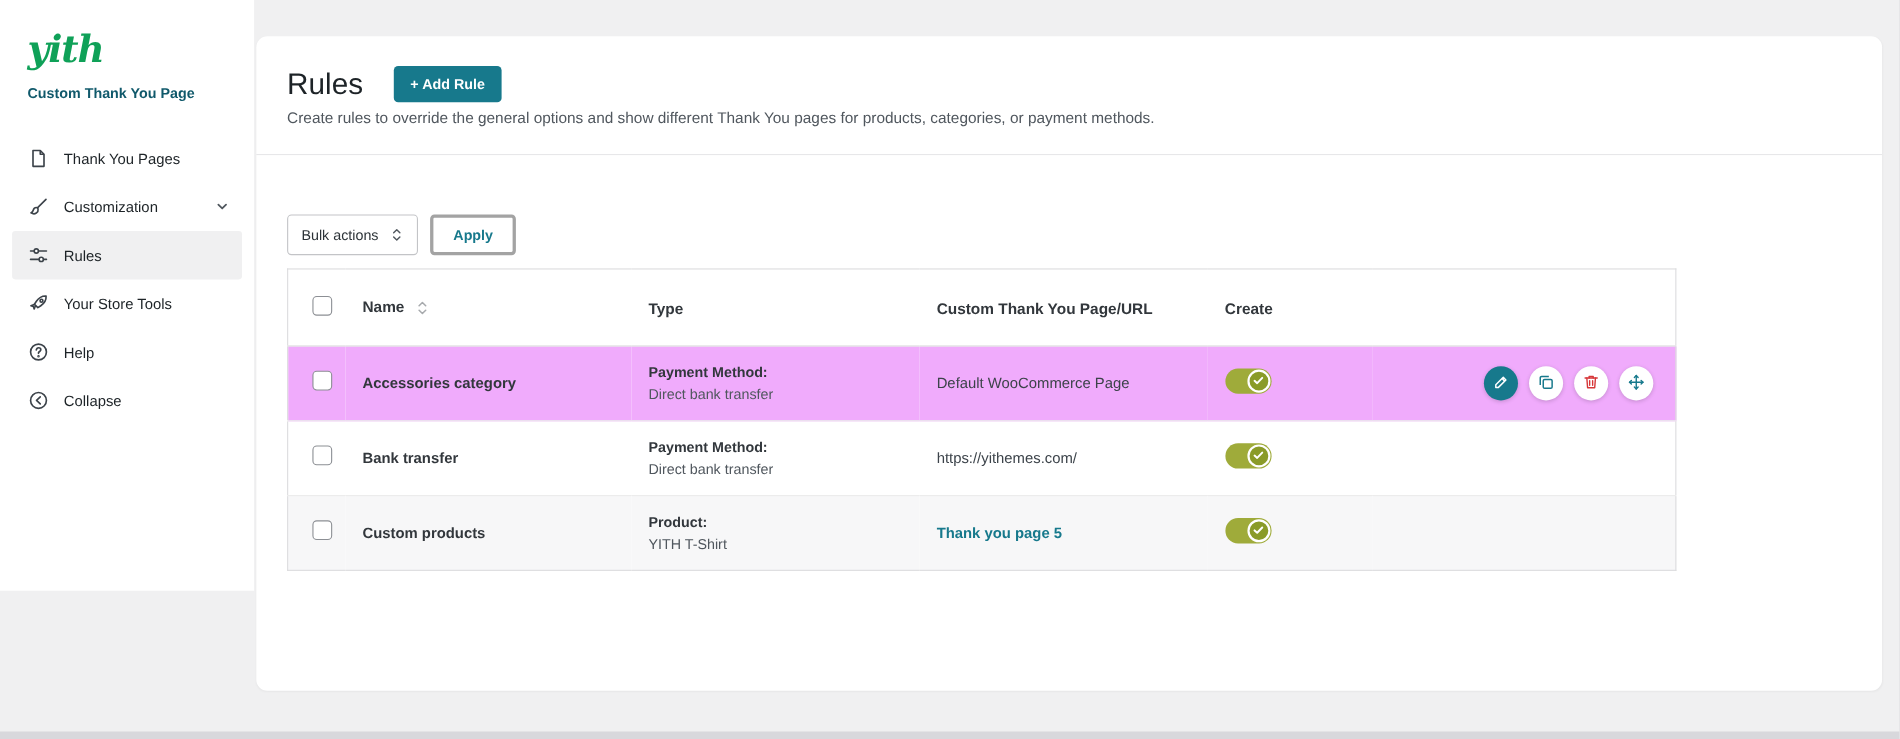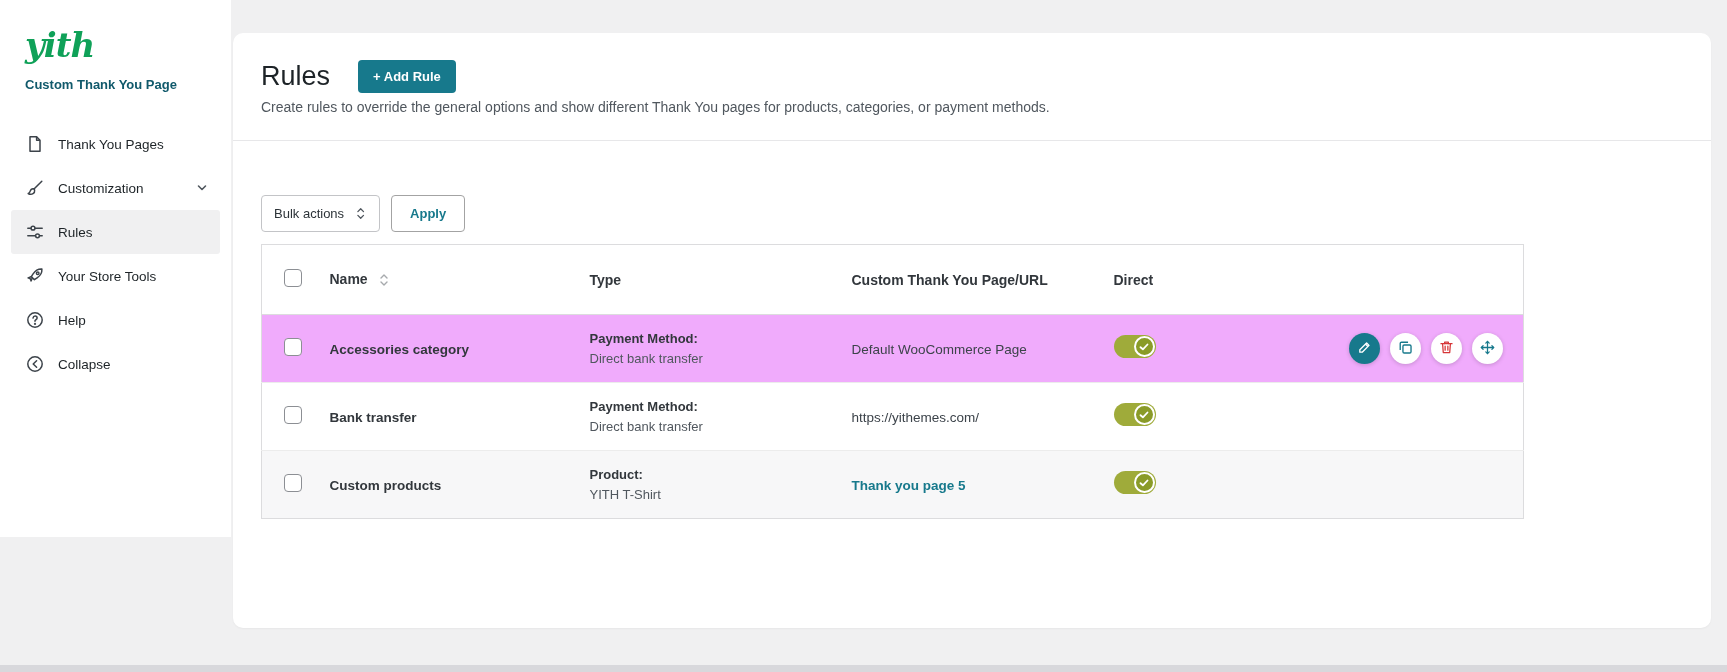--- a/index.html
+++ b/index.html
@@ -24,21 +24,21 @@
   .card-header { padding:27px 28px 0; border-bottom:1px solid #e7e7e9; }
   .title-row { display:flex; align-items:center; gap:28px; }
   .page-title { font-size:27px; font-weight:500; color:#1d2327; }
   .add-rule-btn { background:#17798c; color:#fff; border:none; border-radius:4px; padding:9px 15px; font-size:13px; font-weight:600; cursor:pointer; font-family:inherit; }
   .description { margin-top:6px; padding-bottom:25px; font-size:14px; color:#50575e; }
   .card-body { padding:54px 28px 40px; }
 
   .bulk-row { display:flex; align-items:center; gap:11px; }
   .bulk-select { display:flex; align-items:center; gap:12px; height:37px; padding:0 12px; border:1px solid #c3c4c7; border-radius:4px; background:#fff; font-size:13px; color:#2c3338; cursor:pointer; }
   .caret-updown { width:11px; height:15px; display:inline-flex; }
-  .apply-btn { height:37px; padding:0 18px; background:#fff; border:1px solid #a3a3a3; color:#17798c; border-radius:4px; font-size:13px; font-weight:600; cursor:pointer; font-family:inherit; }
+  .apply-btn { height:37px; padding:0 18px; background:#fff; border:3px solid #a3a3a3; color:#17798c; border-radius:4px; font-size:13px; font-weight:600; cursor:pointer; font-family:inherit; }
 
   
   .rules-table { margin-top:12px; width:1262px; border-collapse:collapse; table-layout:fixed; border:1px solid #dcdcde; }
   .rules-table th { text-align:left; font-size:14px; font-weight:700; color:#32373c; padding:24px 10px 24px 16px; border-bottom:1px solid #dcdcde; background:#fff; }
   .rules-table td { padding:16px 10px 16px 16px; vertical-align:middle; border-bottom:1px solid #ececec; }
   .rules-table tr:last-child td { border-bottom:none; }
   th.col-check, td.col-check { padding-left:22px; }
   .row-hover { background:#f0abfc; }
   .row-alt { background:#f7f7f8; }
 
@@ -187,21 +187,21 @@
               <span>Name</span>
               <span class="sort-icon">
                 <svg viewBox="0 0 10 16" fill="none" stroke="#a7aaad" stroke-width="1.4" stroke-linecap="round" stroke-linejoin="round">
                     <polyline points="2,6 5,3 8,6"></polyline>
                     <polyline points="2,10 5,13 8,10"></polyline>
                   </svg>
               </span>
             </th>
             <th>Type</th>
             <th>Custom Thank You Page/URL</th>
-            <th>Direct</th>
+            <th>Create</th>
             <th></th>
           </tr>
         </thead>
         <tbody>
 
           <tr class="row-hover">
             <td class="col-check">
               <span class="checkbox"></span>
             </td>
             <td>

